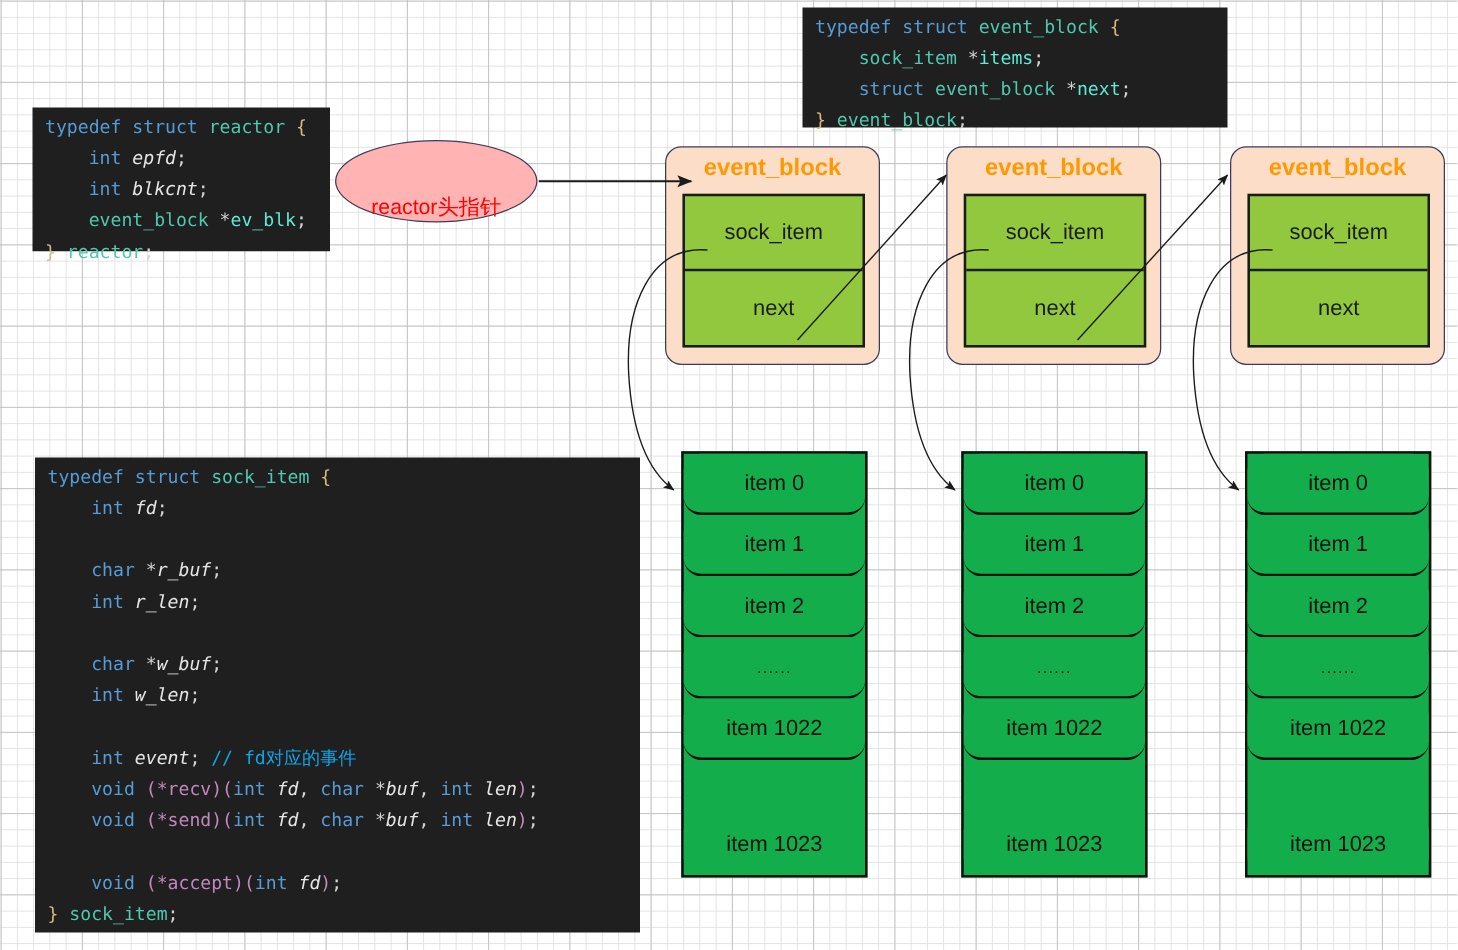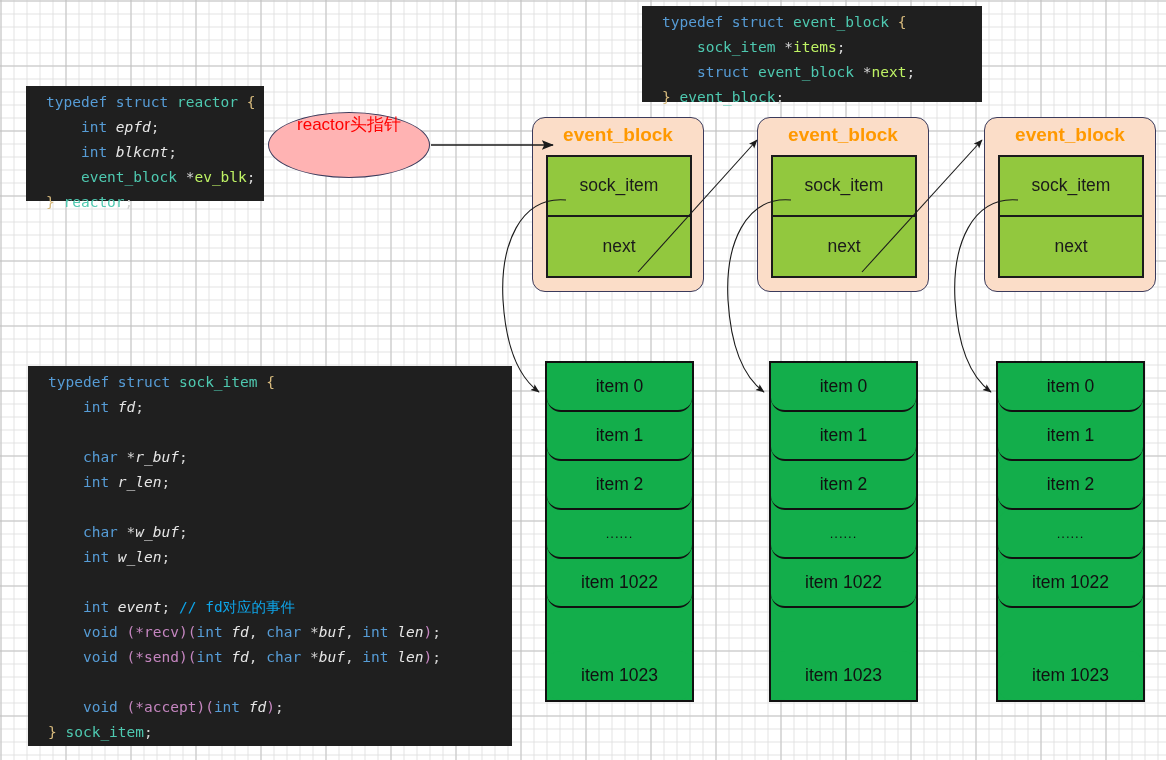--- a/index.html
+++ b/index.html
@@ -38,40 +38,40 @@
     position: absolute;
     background: #1f1f1f;
     font-family: "DejaVu Sans Mono", monospace;
     font-size: 14.5px;
     line-height: 25px;
     white-space: pre;
     color: #d4d4d4;
     box-sizing: border-box;
     padding: 4px 0 4px 0;
   }
-  .code-line { padding-left: 20px; height: 25px; }
+  .code-line { padding-left: 10px; height: 25px; }
   .kw      { color: #569cd6; }   
   .typ     { color: #4ec9b0; }   
-  .var     { color: #bef264; }   
+  .var     { color: #5eead4; }   
   .brace   { color: #d7ba7d; }   
   .punc    { color: #d4d4d4; }
   .mag     { color: #c586c0; }   
   .cmt     { color: #0ea5e9; }   
   .wht     { color: #e6e6e6; font-style: italic; }
 
   
   #head-ellipse {
     position: absolute;
     left: 268px; top: 112px;
     width: 162px; height: 66px;
     border-radius: 50%;
     background: #ffb3b3;
     border: 1.4px solid #3b3b5c;
     display: flex;
-    align-items: flex-start;
+    align-items: flex-end;
     justify-content: center;
     box-sizing: border-box;
   }
   #head-ellipse span {
     color: #ff0000;
     font-size: 17px;
     font-family: "Liberation Sans", sans-serif;
   }
   
   .eb-card {

